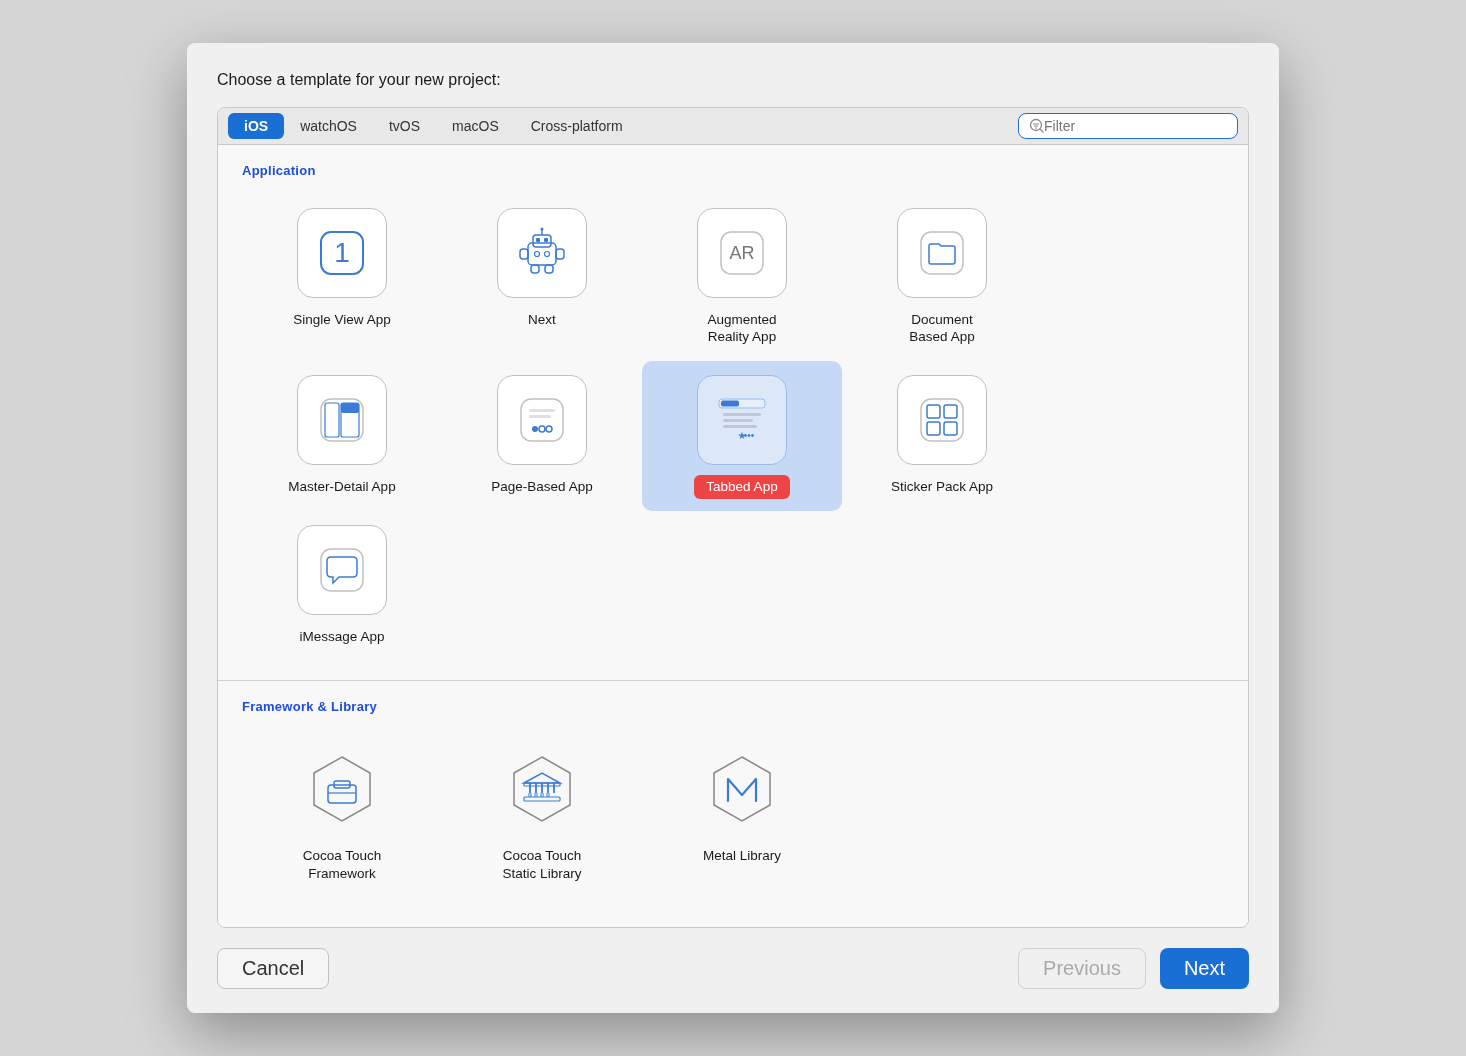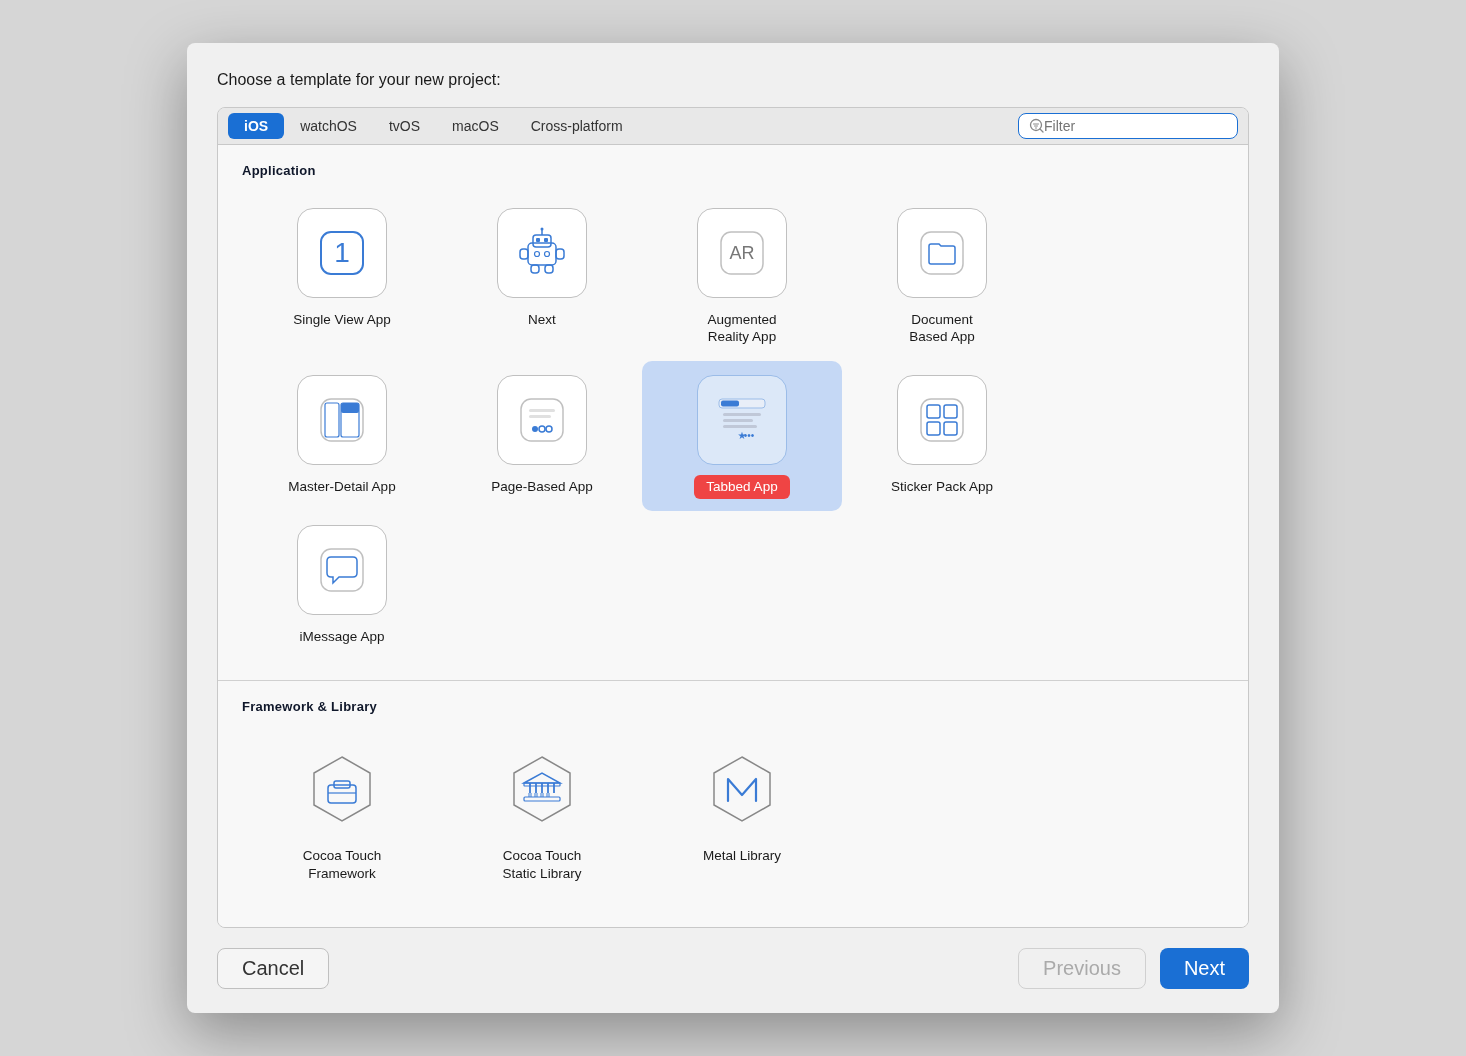--- a/index.html
+++ b/index.html
@@ -81,21 +81,21 @@
       align-items: center;
       justify-content: space-between;
     }
     .section {
       padding: 18px 24px 10px 24px;
       background: #f8f8f8;
     }
     .section-header {
       font-size: 13px;
       font-weight: 600;
-      color: #0f172a;
+      color: #1d4ed8;
       margin-bottom: 16px;
       letter-spacing: 0.02em;
     }
     .templates-grid {
       display: flex;
       flex-wrap: wrap;
       gap: 0px;
       padding-bottom: 10px;
     }
     .template-item {

